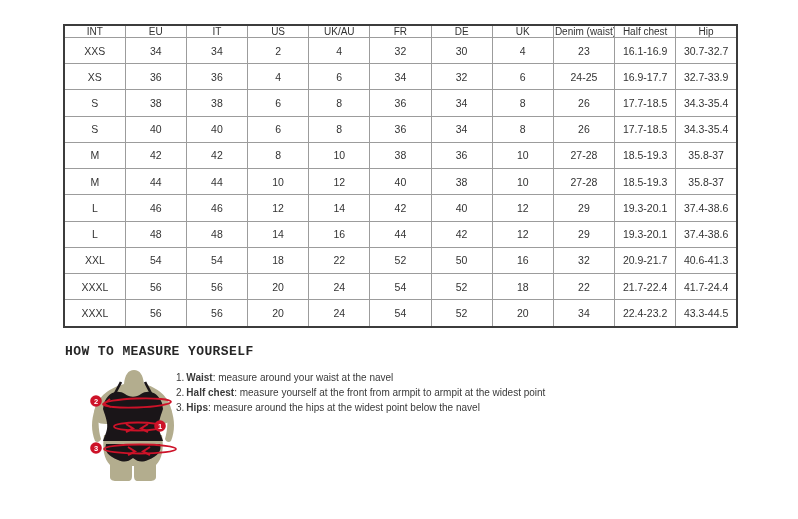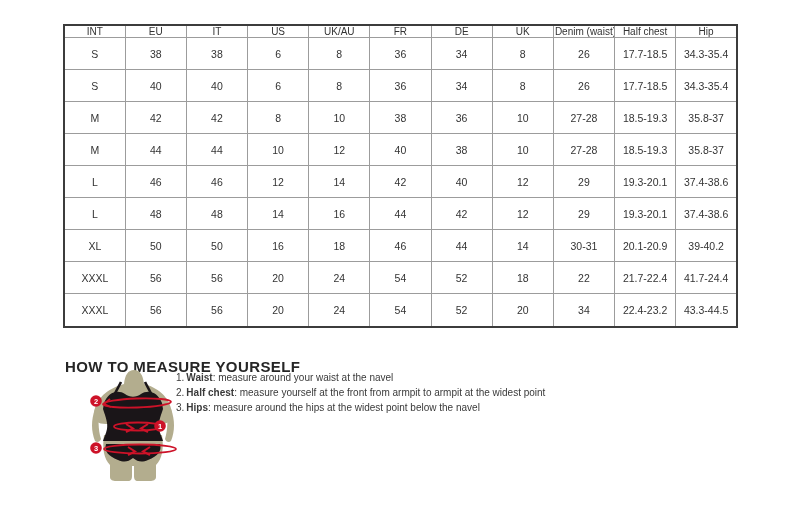--- a/index.html
+++ b/index.html
@@ -26,23 +26,23 @@
     text-align:center;
     vertical-align:middle;
     font-weight:400;
     padding:0 1px;
     white-space:nowrap;
     overflow:hidden;
   }
   .size-table th{font-size:10px;}
   
   .howto-heading{
-    position:absolute;left:65px;top:358px;
-    font-size:15px;font-weight:700;
-    letter-spacing:.4px;color:#262626;
+    position:absolute;left:65px;top:344px;
+    font-size:13px;font-weight:700;
+    letter-spacing:.4px;color:#262626;font-family:Liberation Mono, monospace;
   }
   .steps{
     position:absolute;left:176px;top:372px;
     font-size:10px;color:#3a3a3a;
   }
   .step{height:15px;line-height:11px;}
   .step .num{margin-right:2px;}
   .step .b{font-weight:700;}
   
   .figure-wrap{
@@ -65,20 +65,46 @@
         <th>FR</th>
         <th>DE</th>
         <th>UK</th>
         <th>Denim (waist)</th>
         <th>Half chest</th>
         <th>Hip</th>
       </tr>
   </thead>
   <tbody id="table-body">
       <tr>
+        <td>XXS</td>
+        <td>34</td>
+        <td>34</td>
+        <td>2</td>
+        <td>4</td>
+        <td>32</td>
+        <td>30</td>
+        <td>4</td>
+        <td>23</td>
+        <td>16.1-16.9</td>
+        <td>30.7-32.7</td>
+      </tr>
+      <tr>
+        <td>XS</td>
+        <td>36</td>
+        <td>36</td>
+        <td>4</td>
+        <td>6</td>
+        <td>34</td>
+        <td>32</td>
+        <td>6</td>
+        <td>24-25</td>
+        <td>16.9-17.7</td>
+        <td>32.7-33.9</td>
+      </tr>
+      <tr>
         <td>S</td>
         <td>38</td>
         <td>38</td>
         <td>6</td>
         <td>8</td>
         <td>36</td>
         <td>34</td>
         <td>8</td>
         <td>26</td>
         <td>17.7-18.5</td>
@@ -143,31 +169,31 @@
         <td>14</td>
         <td>16</td>
         <td>44</td>
         <td>42</td>
         <td>12</td>
         <td>29</td>
         <td>19.3-20.1</td>
         <td>37.4-38.6</td>
       </tr>
       <tr>
-        <td>XL</td>
-        <td>50</td>
+        <td>XXL</td>
+        <td>54</td>
+        <td>54</td>
+        <td>18</td>
+        <td>22</td>
+        <td>52</td>
         <td>50</td>
         <td>16</td>
-        <td>18</td>
-        <td>46</td>
-        <td>44</td>
-        <td>14</td>
-        <td>30-31</td>
-        <td>20.1-20.9</td>
-        <td>39-40.2</td>
+        <td>32</td>
+        <td>20.9-21.7</td>
+        <td>40.6-41.3</td>
       </tr>
       <tr>
         <td>XXXL</td>
         <td>56</td>
         <td>56</td>
         <td>20</td>
         <td>24</td>
         <td>54</td>
         <td>52</td>
         <td>18</td>

